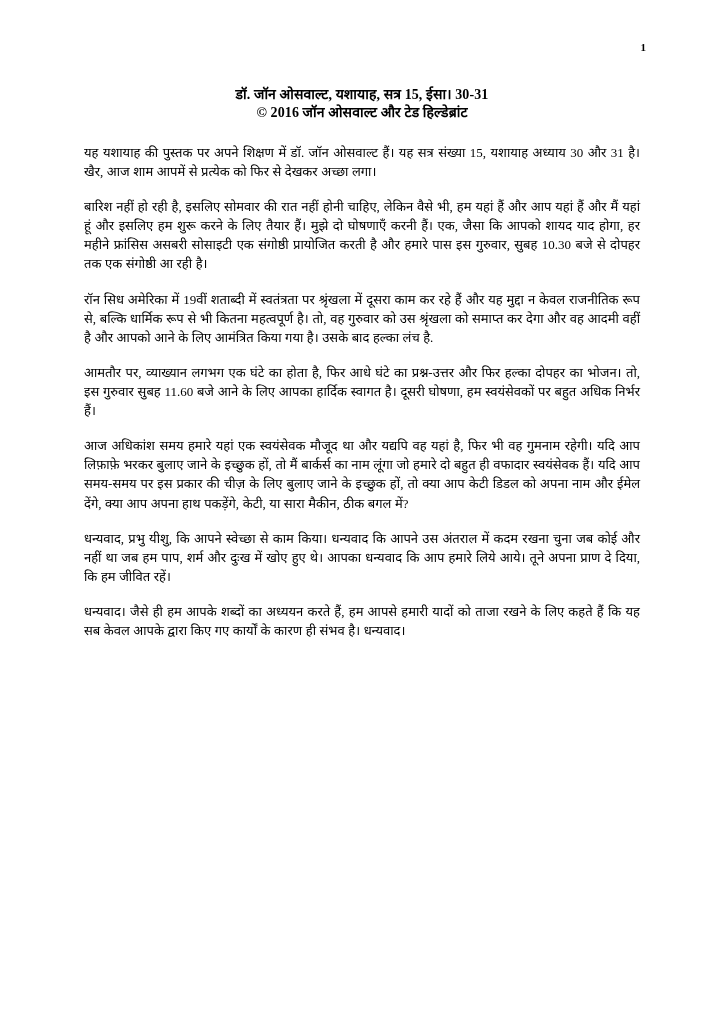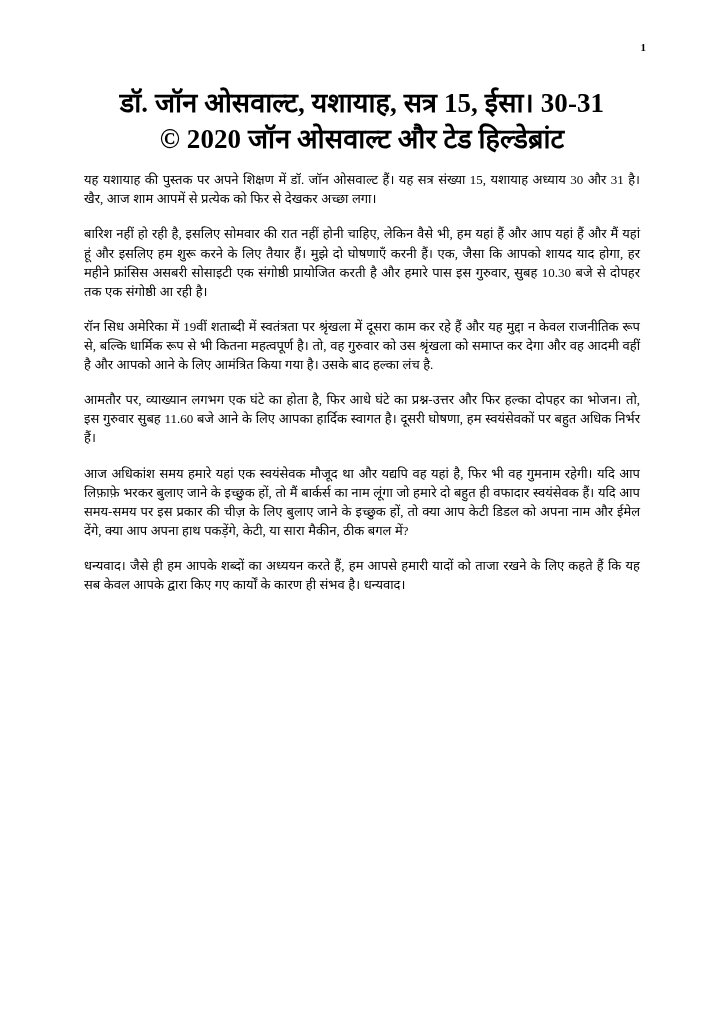--- a/index.html
+++ b/index.html
@@ -33,24 +33,24 @@
   }
   .content {
     position: absolute;
     top: 86px;
     left: 84px;
     width: 556px;
   }
   .title-block {
     text-align: center;
     font-weight: bold;
-    font-size: 27px;
+    font-size: 14px;
     line-height: 1.32;
     letter-spacing: 0.1px;
-    margin-bottom: 13px;
+    margin-bottom: 20px;
   }
   .title-line {
     display: block;
     white-space: nowrap;
   }
   p.para {
     font-size: 13px;
     line-height: 1.47;
     text-align: justify;
     text-justify: inter-word;
@@ -65,25 +65,26 @@
 <body>
 
 <div class="page">
 
   <div class="page-number">1</div>
 
   <div class="content">
 
     <div class="title-block">
       <span class="title-line">डॉ. जॉन ओसवाल्ट, यशायाह, सत्र 15, ईसा। 30-31</span>
-      <span class="title-line">© 2020 जॉन ओसवाल्ट और टेड हिल्डेब्रांट</span>
+      <span class="title-line">© 2016 जॉन ओसवाल्ट और टेड हिल्डेब्रांट</span>
     </div>
 
     <p class="para">यह यशायाह की पुस्तक पर अपने शिक्षण में डॉ. जॉन ओसवाल्ट हैं। यह सत्र संख्या 15, यशायाह अध्याय 30 और 31 है। खैर, आज शाम आपमें से प्रत्येक को फिर से देखकर अच्छा लगा।</p>
     <p class="para">बारिश नहीं हो रही है, इसलिए सोमवार की रात नहीं होनी चाहिए, लेकिन वैसे भी, हम यहां हैं और आप यहां हैं और मैं यहां हूं और इसलिए हम शुरू करने के लिए तैयार हैं। मुझे दो घोषणाएँ करनी हैं। एक, जैसा कि आपको शायद याद होगा, हर महीने फ्रांसिस असबरी सोसाइटी एक संगोष्ठी प्रायोजित करती है और हमारे पास इस गुरुवार, सुबह 10.30 बजे से दोपहर तक एक संगोष्ठी आ रही है।</p>
     <p class="para">रॉन सिध अमेरिका में 19वीं शताब्दी में स्वतंत्रता पर श्रृंखला में दूसरा काम कर रहे हैं और यह मुद्दा न केवल राजनीतिक रूप से, बल्कि धार्मिक रूप से भी कितना महत्वपूर्ण है। तो, वह गुरुवार को उस श्रृंखला को समाप्त कर देगा और वह आदमी वहीं है और आपको आने के लिए आमंत्रित किया गया है। उसके बाद हल्का लंच है.</p>
     <p class="para">आमतौर पर, व्याख्यान लगभग एक घंटे का होता है, फिर आधे घंटे का प्रश्न-उत्तर और फिर हल्का दोपहर का भोजन। तो, इस गुरुवार सुबह 11.60 बजे आने के लिए आपका हार्दिक स्वागत है। दूसरी घोषणा, हम स्वयंसेवकों पर बहुत अधिक निर्भर हैं।</p>
     <p class="para">आज अधिकांश समय हमारे यहां एक स्वयंसेवक मौजूद था और यद्यपि वह यहां है, फिर भी वह गुमनाम रहेगी। यदि आप लिफ़ाफ़े भरकर बुलाए जाने के इच्छुक हों, तो मैं बार्कर्स का नाम लूंगा जो हमारे दो बहुत ही वफादार स्वयंसेवक हैं। यदि आप समय-समय पर इस प्रकार की चीज़ के लिए बुलाए जाने के इच्छुक हों, तो क्या आप केटी डिडल को अपना नाम और ईमेल देंगे, क्या आप अपना हाथ पकड़ेंगे, केटी, या सारा मैकीन, ठीक बगल में?</p>
+    <p class="para">धन्यवाद, प्रभु यीशु, कि आपने स्वेच्छा से काम किया। धन्यवाद कि आपने उस अंतराल में कदम रखना चुना जब कोई और नहीं था जब हम पाप, शर्म और दुःख में खोए हुए थे। आपका धन्यवाद कि आप हमारे लिये आये। तूने अपना प्राण दे दिया, कि हम जीवित रहें।</p>
     <p class="para">धन्यवाद। जैसे ही हम आपके शब्दों का अध्ययन करते हैं, हम आपसे हमारी यादों को ताजा रखने के लिए कहते हैं कि यह सब केवल आपके द्वारा किए गए कार्यों के कारण ही संभव है। धन्यवाद।</p>
 
   </div>
 
 </div>
 
 </body></html>

